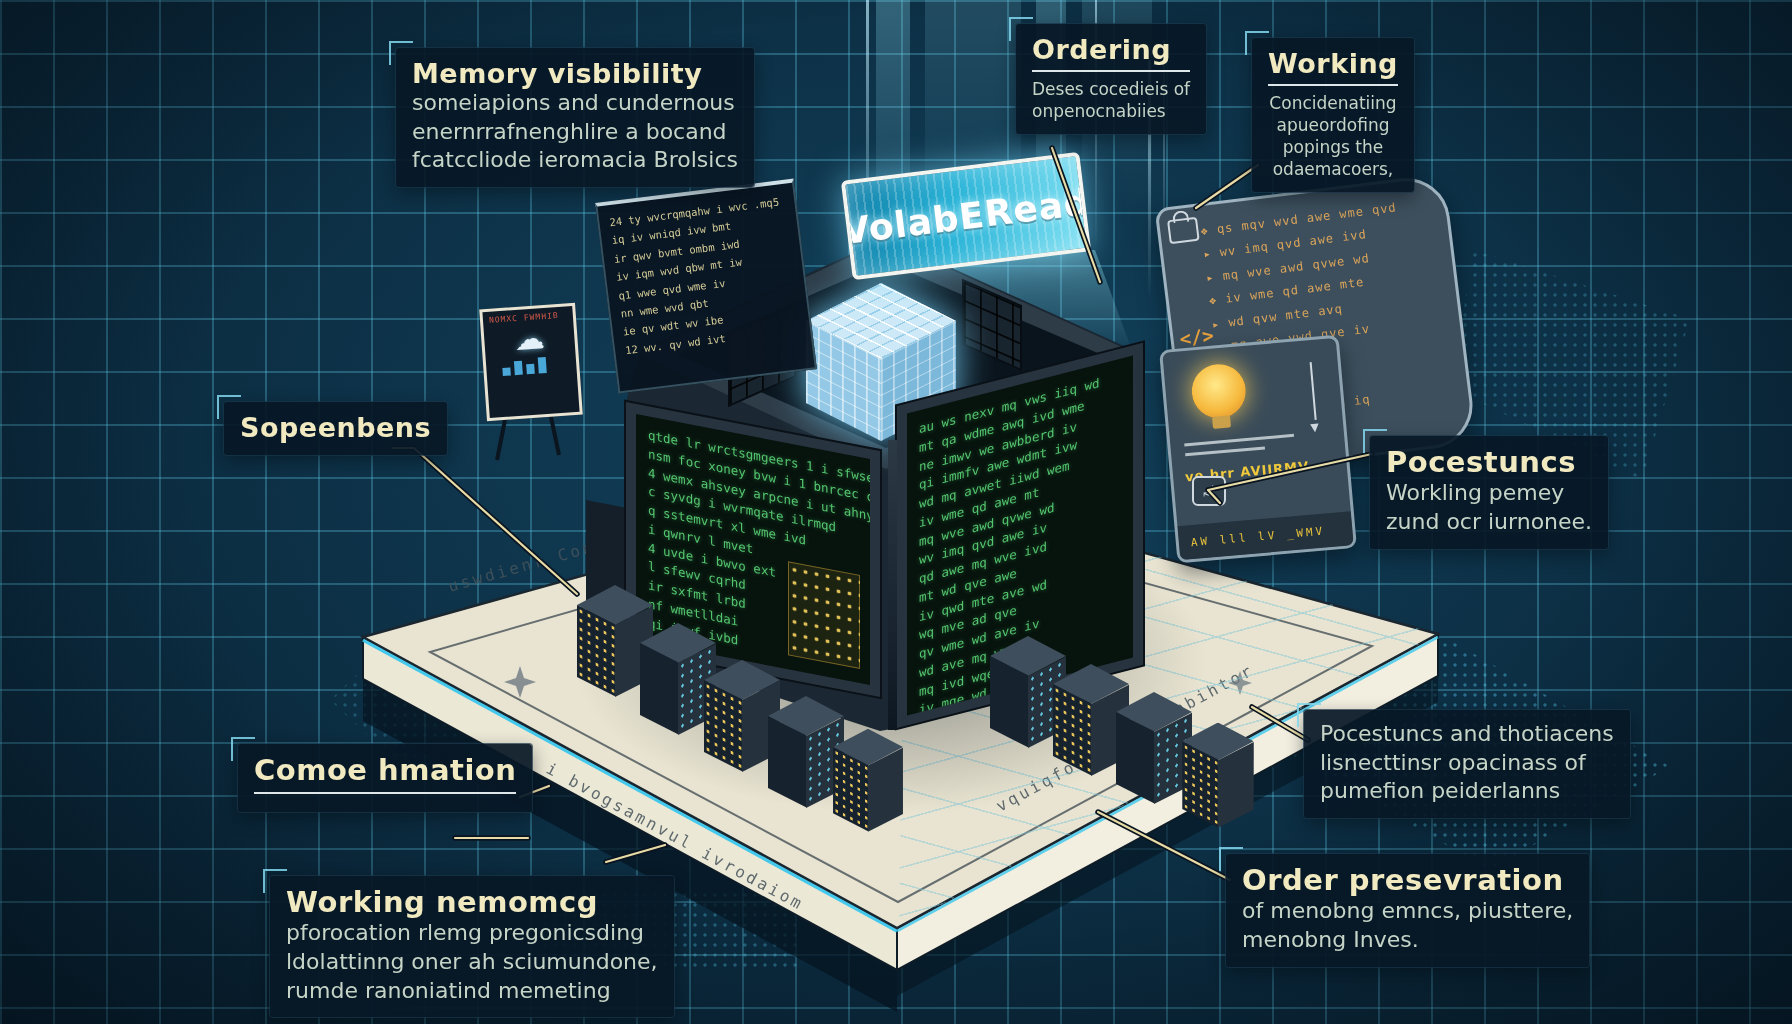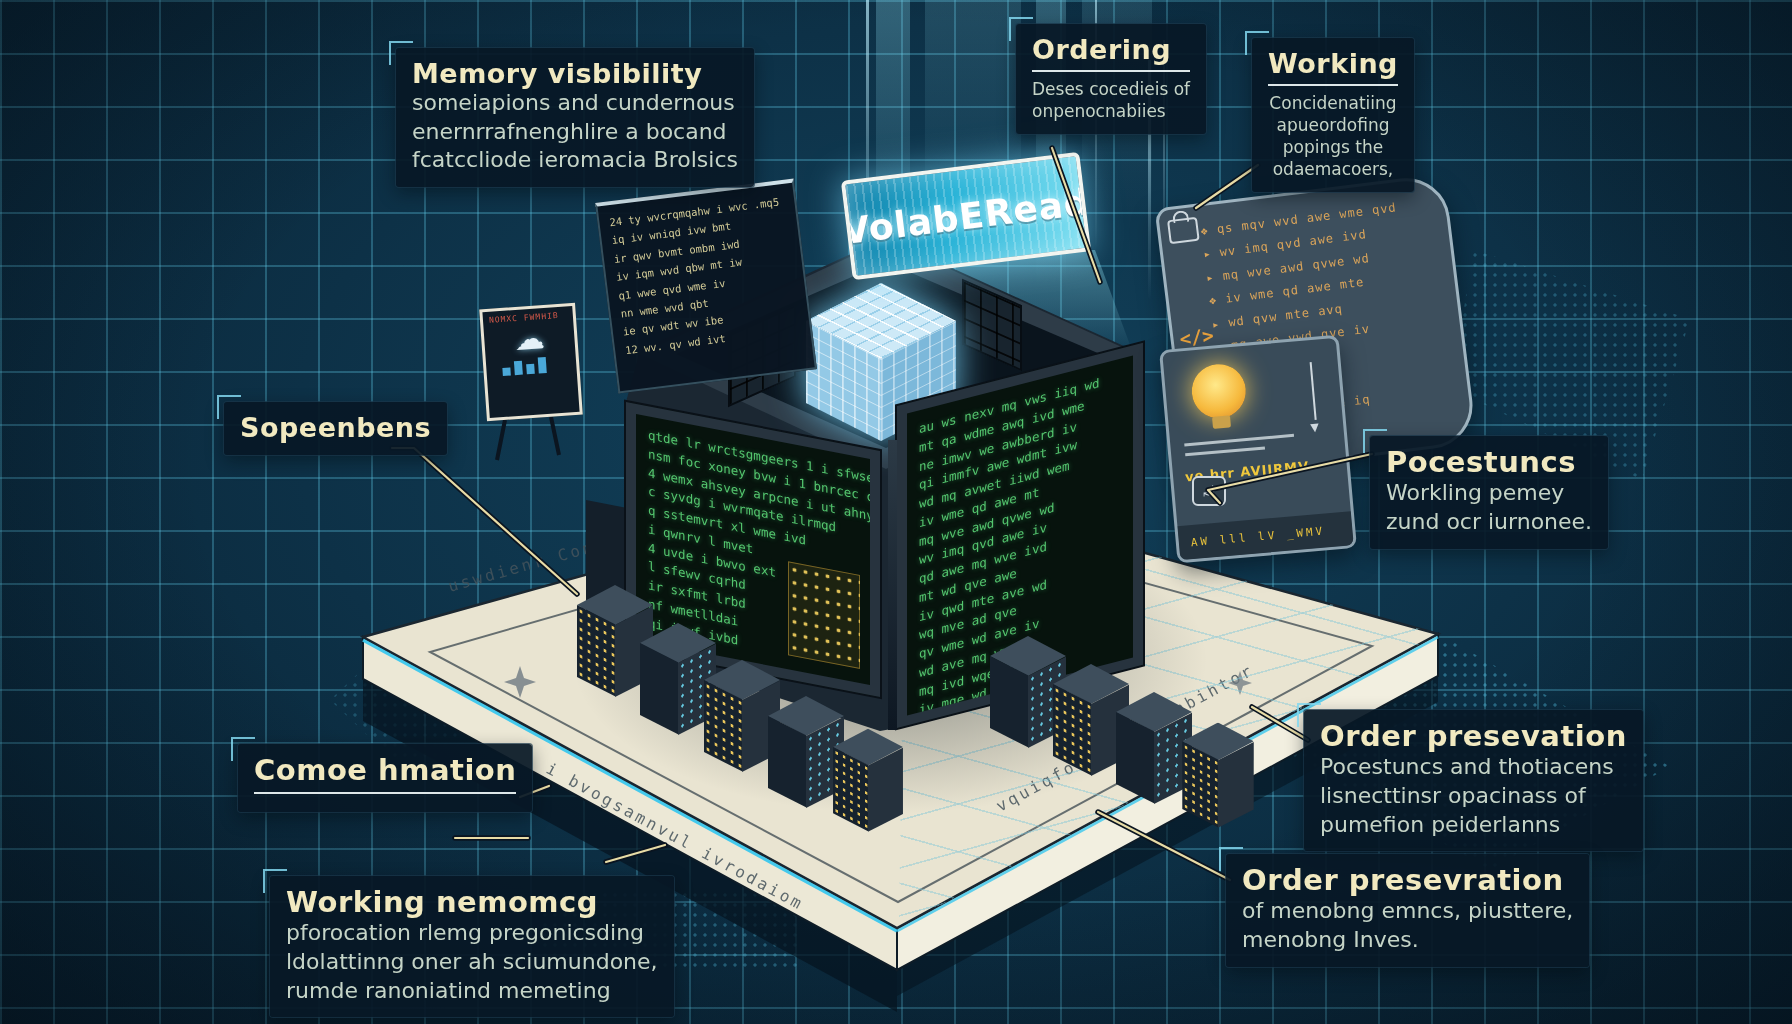--- a/index.html
+++ b/index.html
@@ -390,21 +390,20 @@
   <div class="label big" style="left:270px;top:876px">
     <div class="lbl-title">Working nemomcg</div>
     <div>
         <div class="lbl-line">pforocation rlemg pregonicsding</div>
         <div class="lbl-line">ldolattinng oner ah sciumundone,</div>
         <div class="lbl-line">rumde ranoniatind memeting</div>
       </div>
   </div>
 
   <div class="label big" style="left:1304px;top:710px">
-    <div class="lbl-title">Order presevation</div>
     <div>
         <div class="lbl-line">Pocestuncs and thotiacens</div>
         <div class="lbl-line">lisnecttinsr opacinass of</div>
         <div class="lbl-line">pumefion peiderlanns</div>
       </div>
   </div>
 
   <div class="label big" style="left:1226px;top:854px">
     <div class="lbl-title">Order presevration</div>
     <div>

